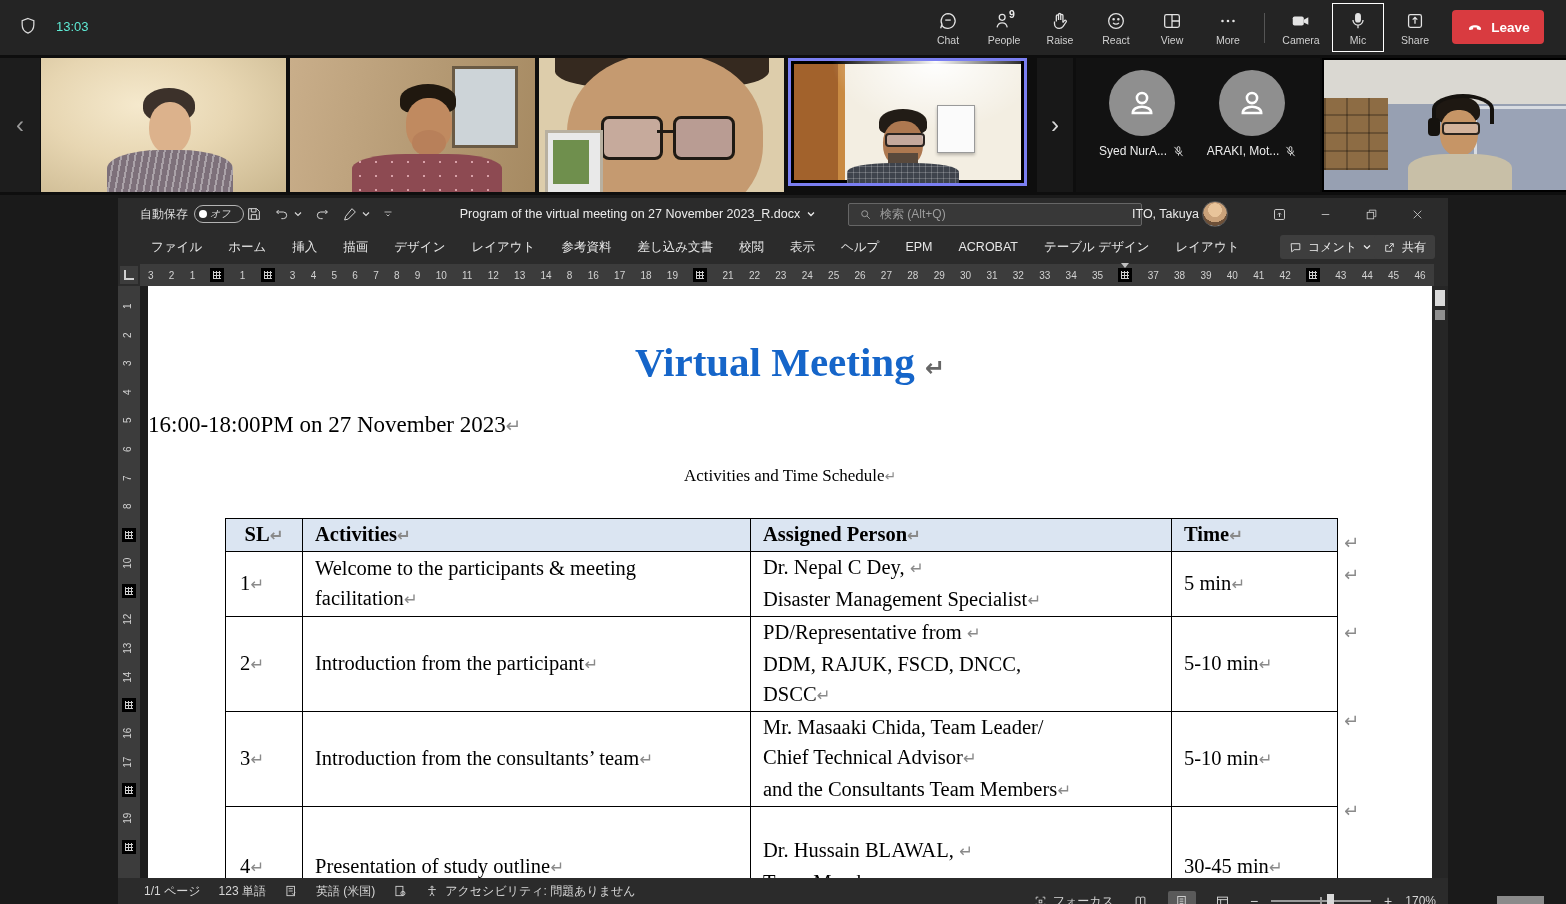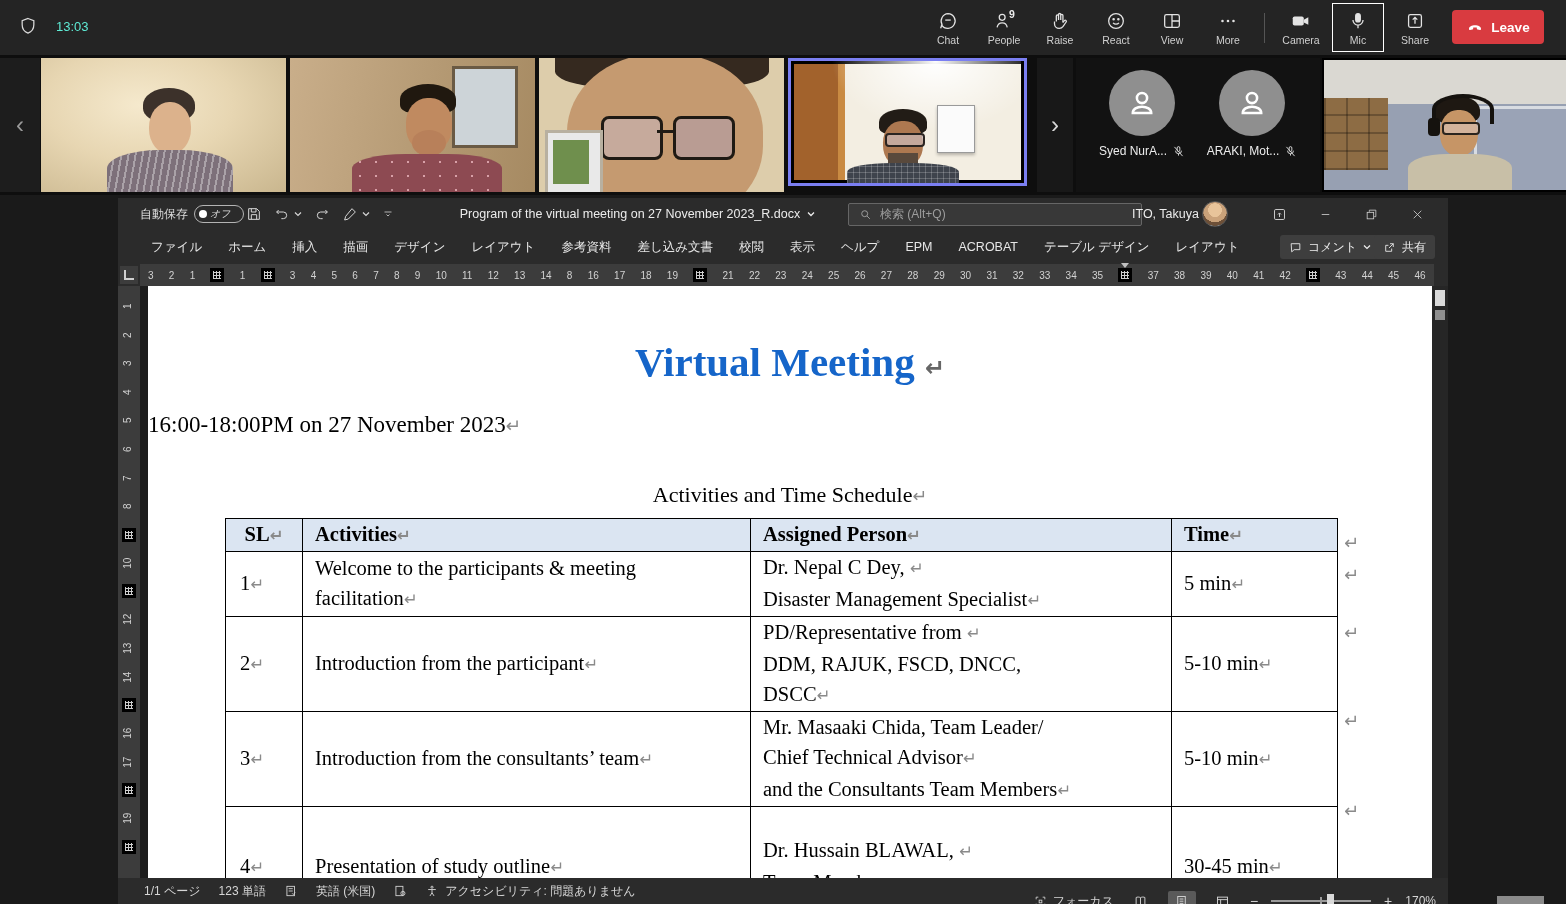--- a/index.html
+++ b/index.html
@@ -120,21 +120,21 @@
   .page{position:absolute;left:30px;top:0;width:1284px;height:592px;background:#fff;color:#000;overflow:hidden;
         font-family:"Liberation Serif","DejaVu Serif",serif;}
   .scrollcol{position:absolute;right:0;top:0;width:16px;height:592px;background:#262626;}
   .scrollthumb{position:absolute;left:3px;top:4px;width:10px;height:16px;background:#d9d9d9;}
   .scrollthumb2{position:absolute;left:3px;top:24px;width:10px;height:10px;background:#8f8f8f;}
   .pc{color:#8a8a8a;font-family:"DejaVu Sans",sans-serif;font-size:0.8em;}
   .doc-heading{position:absolute;left:0;top:10px;width:100%;text-align:center;font-size:21.5px;font-weight:bold;}
   .doc-main-title{position:absolute;left:0;top:52px;width:100%;text-align:center;font-size:41px;font-weight:bold;}
   .doc-main-title .pc{font-size:24px;color:#666;}
   .doc-datetime{position:absolute;left:0;top:126px;width:100%;text-align:left;font-size:23px;}
-  .doc-subtitle{position:absolute;left:0;top:196px;width:100%;text-align:center;font-size:22px;}
+  .doc-subtitle{position:absolute;left:0;top:180px;width:100%;text-align:center;font-size:17px;}
   table.sched{position:absolute;left:77px;top:232px;width:1112px;border-collapse:collapse;table-layout:fixed;
               font-size:20.5px;line-height:30px;}
   .sched th,.sched td{border:1px solid #000;padding:0;vertical-align:middle;font-weight:normal;}
   .sched th{height:30px;font-weight:bold;text-align:left;padding-left:12px;}
   .sched th.c1{text-align:center;padding-left:0;}
   .sched tbody tr:nth-child(1) td{height:62px;}
   .sched tbody tr:nth-child(2) td{height:92px;}
   .sched tbody tr:nth-child(3) td{height:90px;}
   .sched tbody tr:nth-child(4) td{height:120px;}
   .c-sl{padding-left:14px !important;}

